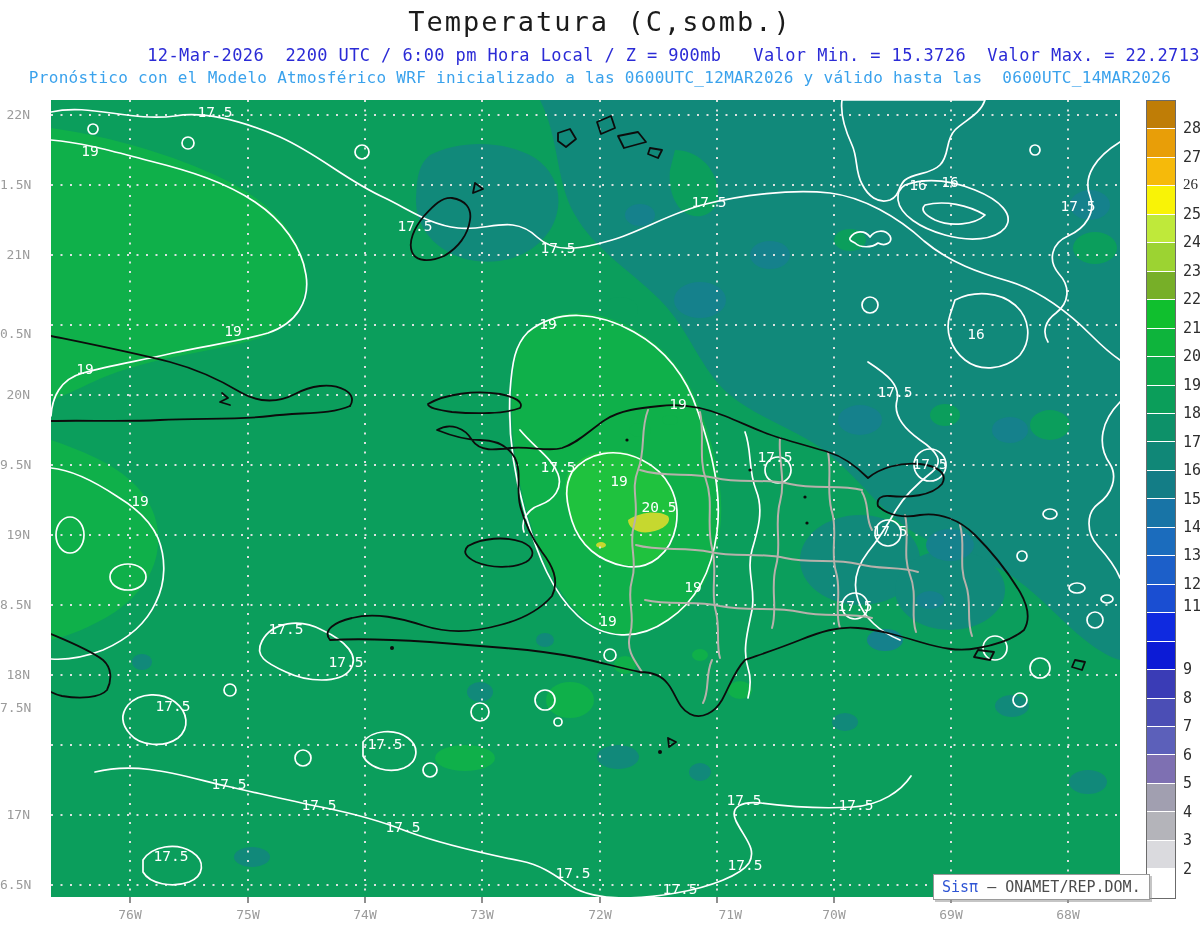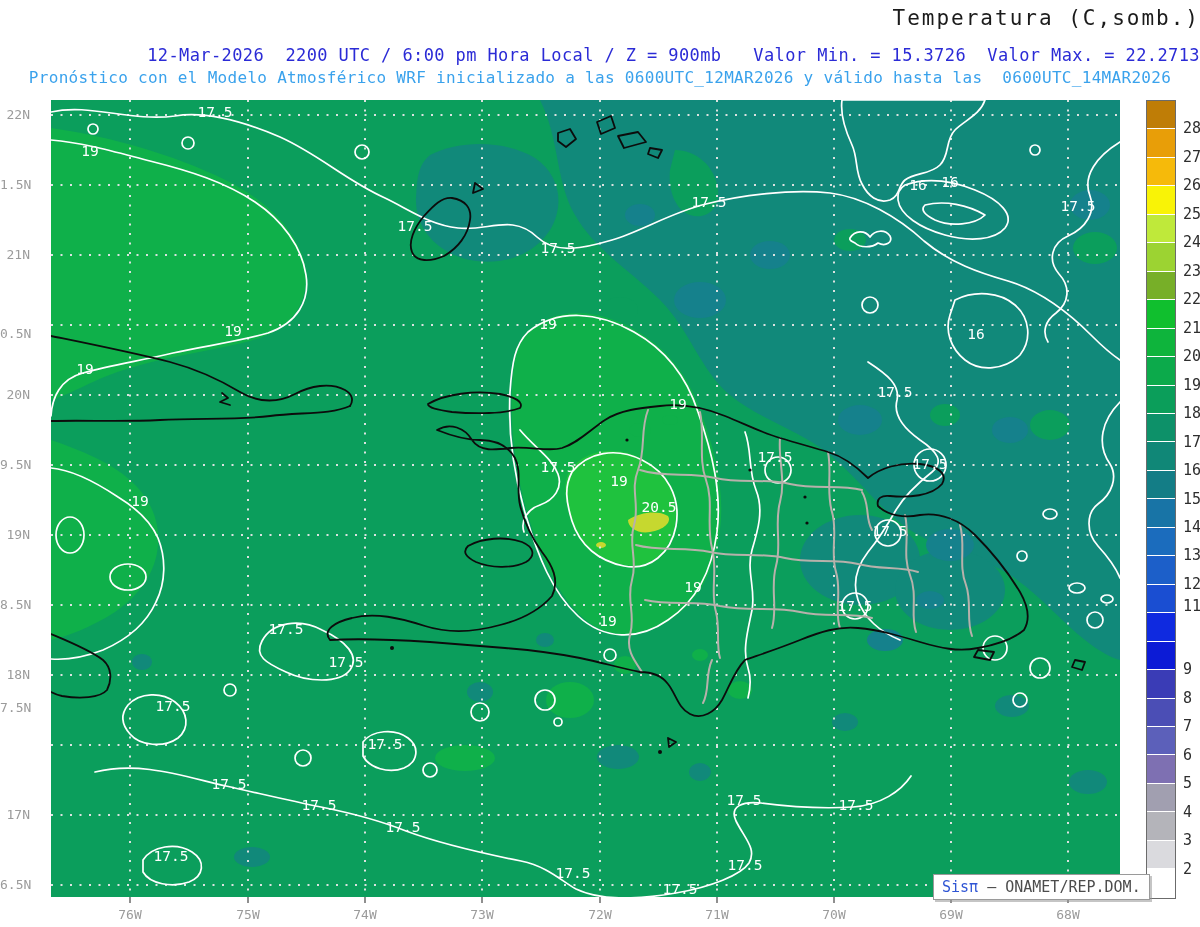--- a/index.html
+++ b/index.html
@@ -1,19 +1,19 @@
 <!DOCTYPE html>
 <html><head>
 <meta charset="utf-8">
 <style>
   html,body{margin:0;padding:0;background:#ffffff;}
   body{width:1200px;height:927px;position:relative;overflow:hidden;
        font-family:"DejaVu Sans Mono","Liberation Mono",monospace;}
   .hdr{position:absolute;left:0;width:1200px;text-align:center;white-space:pre;}
-  #title{top:6px;font-size:21px;letter-spacing:2px;color:#1b1b1b;text-align:right;}
+  #title{top:6px;font-size:27px;letter-spacing:2px;color:#1b1b1b;}
   #line1{top:45px;font-size:17px;letter-spacing:0.4px;color:#2b2bd6;text-align:right;}
   #line2{top:68px;font-size:16px;letter-spacing:0.3px;color:#3aa2ec;}
   #y-axis{position:absolute;left:0;top:0;width:30px;height:927px;}
   .ylab{position:absolute;right:0;width:30px;text-align:right;font-size:13px;color:#9b9b9b;}
   #x-axis{position:absolute;left:0;top:903px;width:1200px;height:24px;}
   .xlab{position:absolute;width:50px;text-align:center;font-size:13px;color:#9b9b9b;top:4px;}
   .xtick{position:absolute;width:2px;height:6px;background:#8f8f8f;top:-6px;}
   #mapsvg{position:absolute;left:51px;top:100px;}
   .grid{stroke:#dbe2e0;stroke-width:2;stroke-dasharray:2 7.5;}
   .cw{fill:none;stroke:#ffffff;stroke-width:1.7;stroke-linecap:round;stroke-linejoin:round;}
@@ -55,21 +55,21 @@
     <div class="xlab" style="left: 105px;">76W</div>
     <div class="xtick" style="left: 129px;"></div>
     <div class="xlab" style="left: 223px;">75W</div>
     <div class="xtick" style="left: 247px;"></div>
     <div class="xlab" style="left: 340px;">74W</div>
     <div class="xtick" style="left: 364px;"></div>
     <div class="xlab" style="left: 457px;">73W</div>
     <div class="xtick" style="left: 481px;"></div>
     <div class="xlab" style="left: 575px;">72W</div>
     <div class="xtick" style="left: 599px;"></div>
-    <div class="xlab" style="left: 692px;">71W</div>
+    <div class="xlab" style="left: 692px; text-align: right;">71W</div>
     <div class="xtick" style="left: 716px;"></div>
     <div class="xlab" style="left: 809px;">70W</div>
     <div class="xtick" style="left: 833px;"></div>
     <div class="xlab" style="left: 926px;">69W</div>
     <div class="xtick" style="left: 950px;"></div>
     <div class="xlab" style="left: 1043px;">68W</div>
     <div class="xtick" style="left: 1067px;"></div>
   </div>
 
 <svg id="mapsvg" width="1069" height="797" viewBox="51 100 1069 797" xmlns="http://www.w3.org/2000/svg">
@@ -366,21 +366,21 @@
     <div class="cbseg" style="height: 28.4643px; background: rgb(92, 96, 186);"></div>
     <div class="cbseg" style="height: 28.4643px; background: rgb(126, 112, 178);"></div>
     <div class="cbseg" style="height: 28.4643px; background: rgb(161, 159, 176);"></div>
     <div class="cbseg" style="height: 28.4643px; background: rgb(180, 180, 186);"></div>
     <div class="cbseg" style="height: 28.4643px; background: rgb(218, 218, 222);"></div>
     <div class="cbseg" style="height: 28.4643px; background: rgb(255, 255, 255);"></div>
   </div>
 <div id="colorbar-labels" style="position:absolute;left:0;top:0;">
     <div class="cblab" style="top: 119.464px;">28</div>
     <div class="cblab" style="top: 147.929px;">27</div>
-    <div class="cblab" style="top: 176.393px;">26</div>
+    <div class="cblab" style="top: 176.393px; font-family: Liberation Serif, serif;">26</div>
     <div class="cblab" style="top: 204.857px;">25</div>
     <div class="cblab" style="top: 233.321px;">24</div>
     <div class="cblab" style="top: 261.786px;">23</div>
     <div class="cblab" style="top: 290.25px;">22</div>
     <div class="cblab" style="top: 318.714px; text-align: center;">21</div>
     <div class="cblab" style="top: 347.179px;">20</div>
     <div class="cblab" style="top: 375.643px;">19</div>
     <div class="cblab" style="top: 404.107px;">18</div>
     <div class="cblab" style="top: 432.571px;">17</div>
     <div class="cblab" style="top: 461.036px;">16</div>

